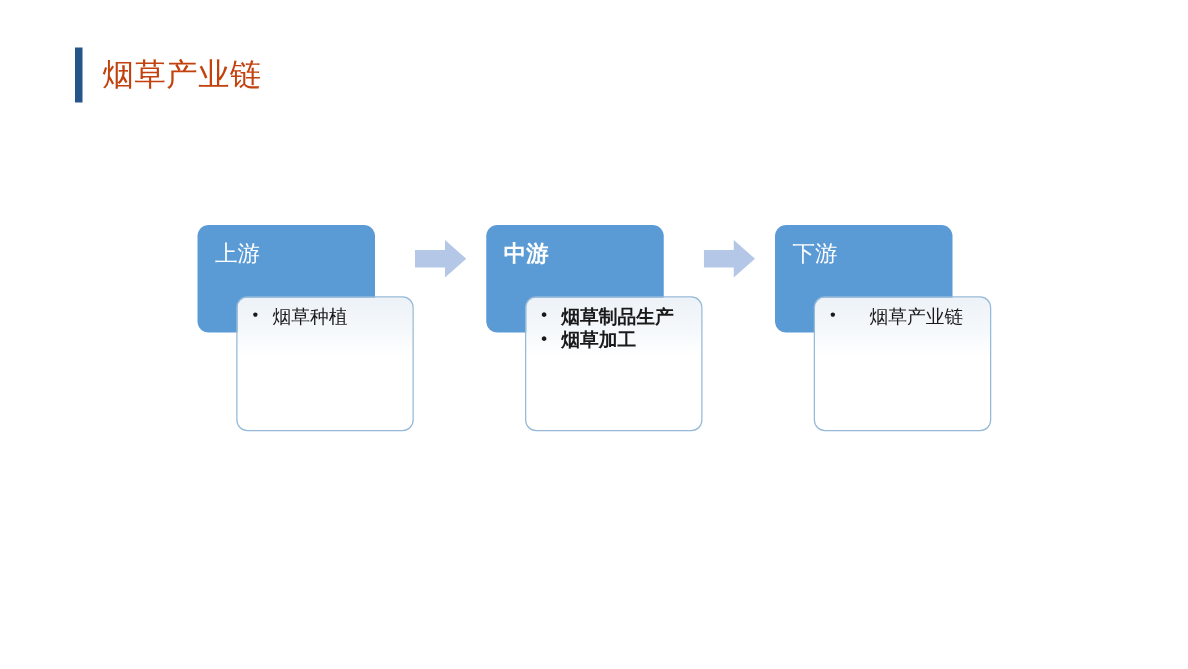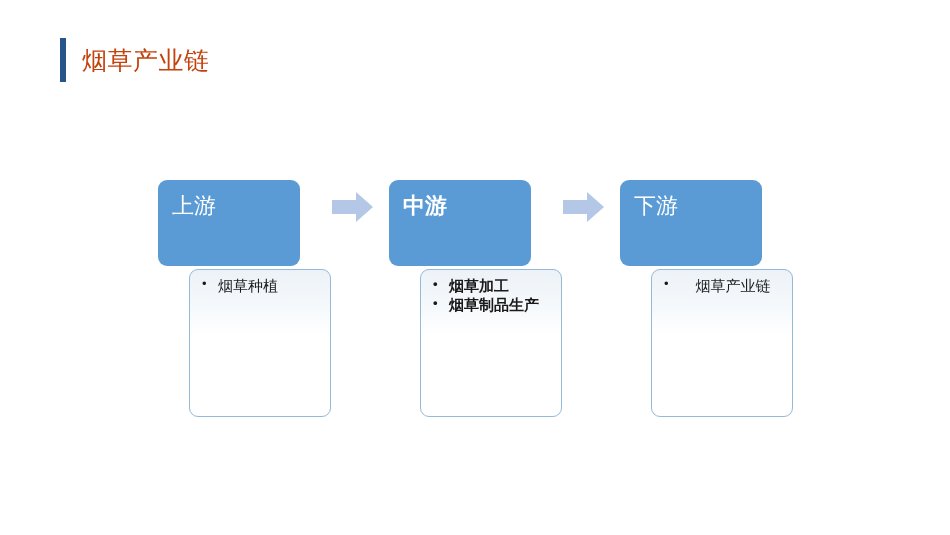--- a/index.html
+++ b/index.html
@@ -65,38 +65,37 @@
     width: 142px;
     height: 86px;
     background: #5B9BD5;
     border-radius: 9px;
     box-sizing: border-box;
   }
   .stage-header-label {
     position: absolute;
     left: 14px;
     top: 13px;
-    font-size: 22px;
+    font-size: 18px;
     color: #FFFFFF;
     line-height: 1.2;
     white-space: nowrap;
   }
 
   .stage-card {
     position: absolute;
     left: 31px;
     top: 57px;
     width: 142px;
-    height: 148px;
+    height: 108px;
     border: 1px solid #95B9D8;
     border-radius: 9px;
     background: linear-gradient(to bottom, #EDF2F8 0%, #F4F8FB 22%, #FFFFFF 45%, #FFFFFF 100%);
     box-sizing: border-box;
     overflow: hidden;
-    margin-top: 32px;
   }
   .card-list {
     list-style: none;
     margin: 0;
     padding: 7px 6px 0 8px;
   }
   .card-list li {
     position: relative;
     padding-left: 20px;
     font-size: 15px;
@@ -150,22 +149,22 @@
       <polygon points="0,8 24,8 24,0 41,15 24,30 24,22 0,22" fill="#B4C7E7"></polygon>
     </svg>
   </div>
 
   <div class="stage stage-2">
     <div class="stage-header">
       <div class="stage-header-label">中游</div>
     </div>
     <div class="stage-card">
       <ul class="card-list">
+        <li>烟草制品生产</li>
         <li>烟草加工</li>
-        <li>烟草制品生产</li>
       </ul>
     </div>
   </div>
 
   <div class="chain-arrow arrow-2">
     <svg viewBox="0 0 41 30" xmlns="http://www.w3.org/2000/svg" aria-hidden="true">
       <polygon points="0,8 24,8 24,0 41,15 24,30 24,22 0,22" fill="#B4C7E7"></polygon>
     </svg>
   </div>
 

